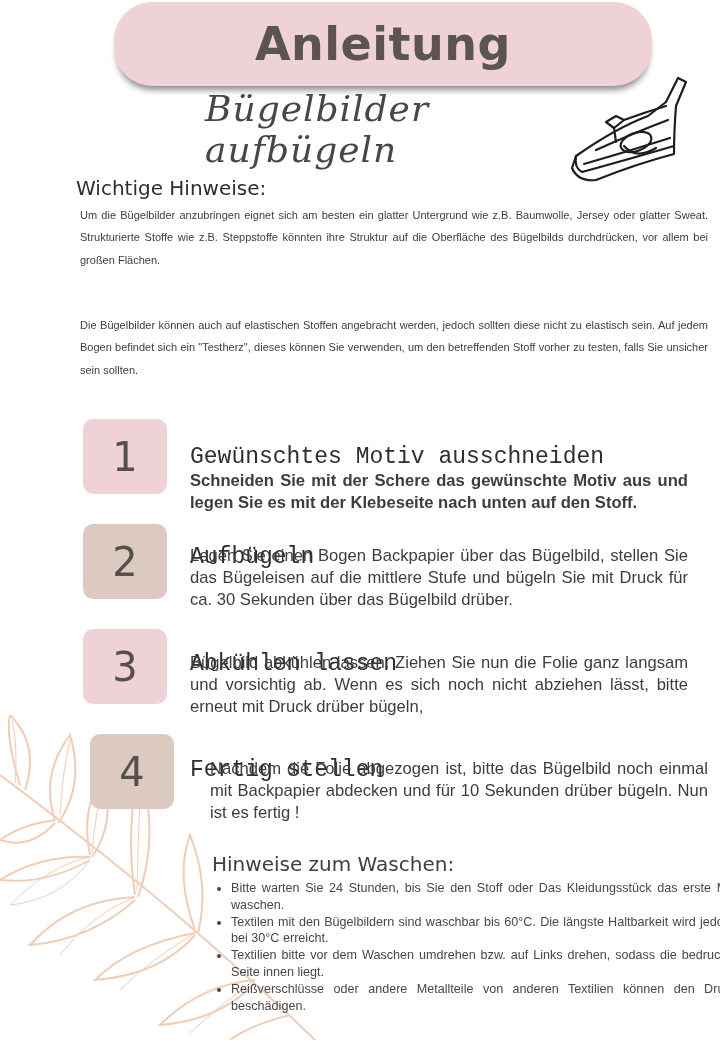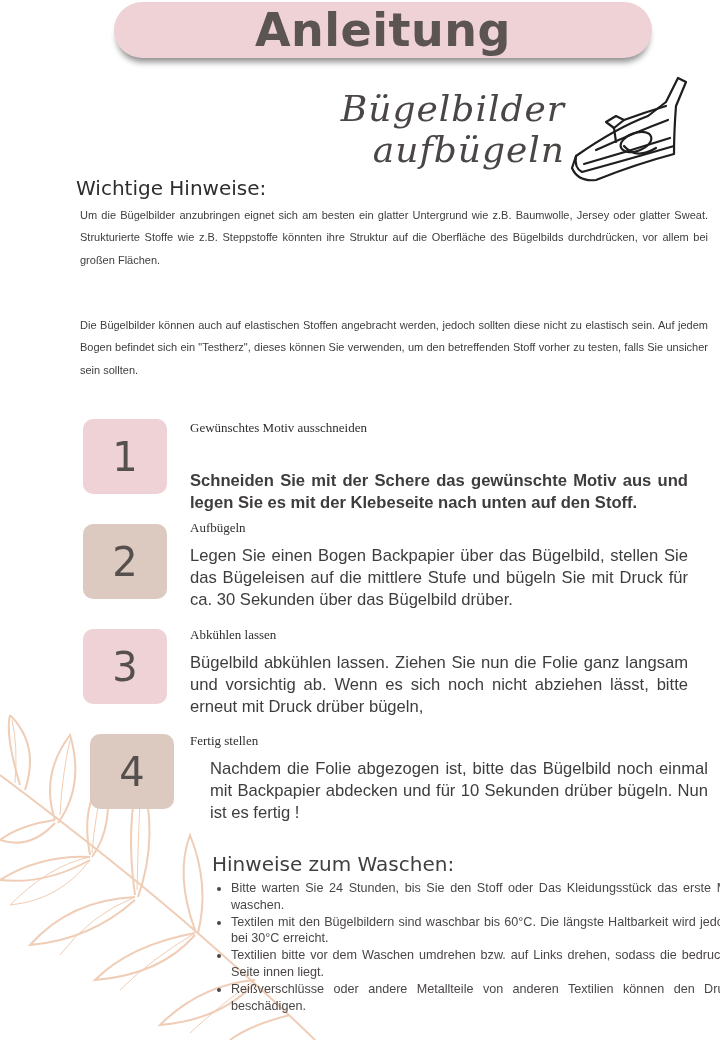--- a/index.html
+++ b/index.html
@@ -2,55 +2,55 @@
 <html><head>
 <meta charset="utf-8">
 <style>
   html, body { margin:0; padding:0; }
   body {
     width:720px; height:1040px; position:relative; overflow:hidden;
     background:#ffffff; color:#3b3838;
     font-family:"Liberation Sans", sans-serif;
   }
   .title-pill {
-    position:absolute; left:114px; top:2px; width:538px; height:56px;
+    position:absolute; left:114px; top:2px; width:538px; height:84px;
     background:#efd2d5; border-radius:38px;
     box-shadow: 0 7px 6px -3px rgba(0,0,0,0.45);
     display:flex; align-items:center; justify-content:center;
   }
   .title-pill span {
     font-family:"DejaVu Sans", sans-serif; font-size:46px; font-weight:bold;
     color:#5b5453; letter-spacing:0.5px;
   }
   .subtitle {
     position:absolute; left:205px; top:84px; width:360px; height:90px;
     font-family:"DejaVu Serif", serif; font-style:italic; font-size:36px;
     color:#4a4646; display:flex; align-items:center; justify-content:center;
     letter-spacing:1px;
-    text-align:right;
   }
   .iron { position:absolute; left:566px; top:72px; width:124px; height:114px; }
   .section-head {
     position:absolute; left:76px; top:176px; font-size:20px; color:#2f2d2d;
     font-family:"DejaVu Sans", sans-serif;
   }
   .para {
     position:absolute; left:80px; width:628px; font-size:11px; line-height:22.4px;
     text-align:justify; color:#3f3c3c;
   }
   .p1 { top:204px; }
   .p2 { top:314px; }
   .step-box {
     position:absolute; left:83px; width:84px; height:75px; border-radius:10px;
     display:flex; align-items:center; justify-content:center;
     font-family:"DejaVu Sans", sans-serif; font-size:40px; color:#554f4e;
   }
   .step-title {
-    position:absolute; left:190px; font-size:13px; color:#2f2d2d;
-    font-family:Liberation Serif, serif;
+    position:absolute; left:190px; font-size:23px; color:#2f2d2d;
+    font-family:Liberation Mono, monospace;
+    margin-top:24px;
   }
   .step-text {
     position:absolute; left:190px; width:498px; font-size:16.6px; line-height:22px;
     text-align:justify; color:#3f3c3c;
   }
   .wash-head {
     position:absolute; left:212px; top:852px; font-size:20px; color:#404040;
     font-family:"DejaVu Sans", sans-serif;
   }
   .wash-list {

